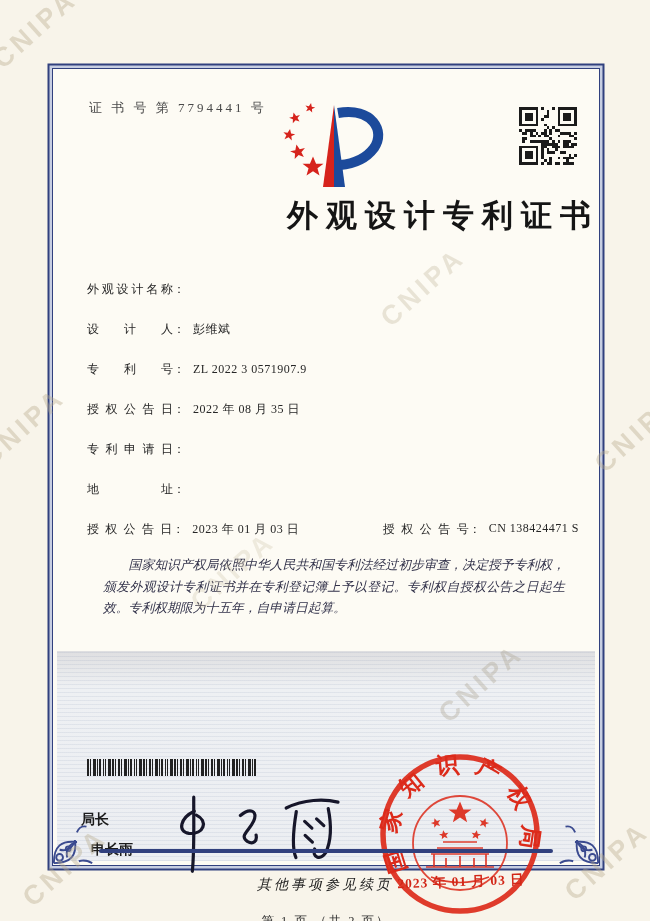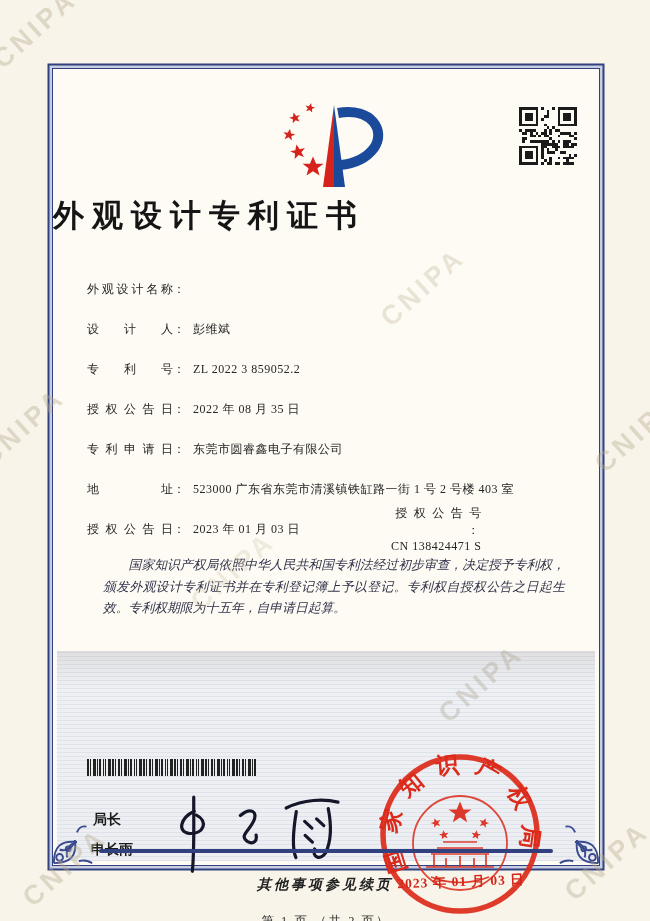--- a/index.html
+++ b/index.html
@@ -23,82 +23,83 @@
   
   .frame{position:absolute;left:52px;top:68px;width:546px;height:796px;z-index:2;
          background:#fdfbf4;border:1.5px solid #31407e;
          box-shadow:0 0 0 2.5px #c7cee2,0 0 0 4.5px #31407e;}
 
   .certno{position:absolute;left:36px;top:30px;font-size:13px;letter-spacing:3px;color:#4a4a4a;}
 
   .logo{position:absolute;left:205px;top:32px;width:140px;height:90px;}
   .qr{position:absolute;left:466px;top:38px;width:58px;height:58px;}
 
-  .title{position:absolute;left:0;top:126px;width:100%;text-align:left;
+  .title{position:absolute;left:0;top:126px;width:100%;text-align:right;
          font-size:31px;font-weight:bold;letter-spacing:8px;color:#151515;}
 
   .fields{position:absolute;left:34px;top:200px;width:492px;font-size:12px;color:#262626;}
   .frow{height:40px;display:flex;align-items:center;white-space:nowrap;}
   .flabel{display:inline-block;width:86px;text-align:justify;text-align-last:justify;
           text-justify:inter-character;letter-spacing:0;}
   .fcolon{margin:0 2px 0 0;}
   .fvalue{margin-left:6px;letter-spacing:.5px;}
   .fvalue-fixed{margin-left:6px;width:168px;letter-spacing:.5px;}
-  .pair2{display:flex;align-items:flex-end;margin-left:24px;flex-direction:column;}
+  .pair2{display:flex;align-items:flex-start;margin-left:24px;}
 
   .paras{position:absolute;left:34px;top:470px;width:494px;font-size:12.8px;
          line-height:21.5px;color:#32324a;font-style:italic;}
   .paras p{margin:16px;text-indent:2em;text-align:justify;}
 
   
   .bottom-sec{position:absolute;left:4px;right:4px;top:582px;bottom:4px;
       background:
         repeating-linear-gradient(0deg,rgba(95,115,155,.10) 0 1px,rgba(0,0,0,0) 1px 4px),
         linear-gradient(180deg,#dfdfe1 0,#eef0f3 36px,#eceef2 100%);}
 
   .barcode{position:absolute;left:30px;top:108px;width:172px;height:17px;}
 
-  .sig-title{position:absolute;left:36px;top:160px;font-size:14px;font-weight:bold;
+  .sig-title{position:absolute;left:24px;top:160px;font-size:14px;font-weight:bold;
              font-family:"Liberation Sans",sans-serif;color:#1c1c1c;}
   .sig-name{position:absolute;left:34px;top:190px;font-size:14px;font-weight:bold;
             font-family:"Liberation Sans",sans-serif;color:#1c1c1c;}
   .sig-script{position:absolute;left:100px;top:138px;width:200px;height:86px;z-index:4;}
 
   .seal{position:absolute;left:316px;top:96px;width:174px;height:174px;z-index:4;}
   .seal-date{position:absolute;left:324px;top:222px;width:160px;text-align:center;z-index:5;
              color:#d22718;font-weight:bold;font-size:13.5px;letter-spacing:1px;
              transform:rotate(-2deg);}
 
   .pageinfo{position:absolute;left:0;top:262px;width:100%;text-align:center;
             font-size:12.5px;letter-spacing:2px;color:#333;z-index:5;}
   .botbar{position:absolute;left:42px;right:42px;bottom:8px;height:4px;background:#31407e;
           border-radius:2px;z-index:4;}
   .corner{position:absolute;width:48px;height:48px;bottom:-6px;z-index:5;}
   .corner.bl{left:-7px;}
   .corner.br{right:-7px;transform:scaleX(-1);}
 
   .contnote{position:absolute;left:0;top:876px;width:100%;text-align:center;z-index:2;
-            font-size:14px;font-style:italic;font-weight:bold;letter-spacing:3px;color:#222;}
+            font-size:14px;font-style:italic;font-weight:normal;letter-spacing:3px;color:#222;}
 </style>
 </head>
 <body>
 
 <div class="page">
 
   <div class="wm">CNIPA</div>
   <div class="wm">CNIPA</div>
   <div class="wm">CNIPA</div>
   <div class="wm">CNIPA</div>
   <div class="wm">CNIPA</div>
   <div class="wm">CNIPA</div>
   <div class="wm">CNIPA</div>
   <div class="wm">CNIPA</div>
 
   <div class="frame">
 
+    <div class="certno">证 书 号 第 7794441 号</div>
 
     <div class="logo">
       <svg viewBox="0 0 140 90" width="140" height="90">
         <defs>
           <path id="star5" d="M0,-10 2.94,-3.09 10,-3.09 4.26,1.18 6.18,8.09 0,4 -6.18,8.09 -4.26,1.18 -10,-3.09 -2.94,-3.09Z"></path>
         </defs>
         <polygon points="76,4 65,86 76,86" fill="#d6231c"></polygon>
         <polygon points="76,4 76,86 87,86" fill="#1c4a9b"></polygon>
         <path d="M80,12 C114,6 128,30 116,47 C107,59 94,63 82,64" fill="none" stroke="#1c4a9b" stroke-width="10"></path>
         <use href="#star5" transform="translate(55,66) scale(1.05)" fill="#d6231c"></use>
@@ -234,36 +235,34 @@
           <span class="fcolon">：</span>
       </div>
       <div class="frow">
         <span class="flabel">设计人</span>
           <span class="fcolon">：</span>
         <span class="fvalue">彭维斌</span>
       </div>
       <div class="frow">
         <span class="flabel">专利号</span>
           <span class="fcolon">：</span>
-        <span class="fvalue">ZL 2022 3 859052.2</span>
+        <span class="fvalue">ZL 2022 3 0571907.9</span>
       </div>
       <div class="frow">
         <span class="flabel">授权公告日</span>
           <span class="fcolon">：</span>
         <span class="fvalue">2022 年 08 月 35 日</span>
       </div>
       <div class="frow">
         <span class="flabel">专利申请日</span>
           <span class="fcolon">：</span>
-        <span class="fvalue">东莞市圆睿鑫电子有限公司</span>
       </div>
       <div class="frow">
         <span class="flabel">地址</span>
           <span class="fcolon">：</span>
-        <span class="fvalue">523000 广东省东莞市清溪镇铁缸路一街 1 号 2 号楼 403 室</span>
       </div>
       <div class="frow">
         <span class="flabel">授权公告日</span>
           <span class="fcolon">：</span>
         <span class="fvalue-fixed">2023 年 01 月 03 日</span>
         <span class="pair2">
           <span class="flabel">授权公告号</span>
             <span class="fcolon">：</span>
           <span class="fvalue">CN 138424471 S</span>
         </span>

